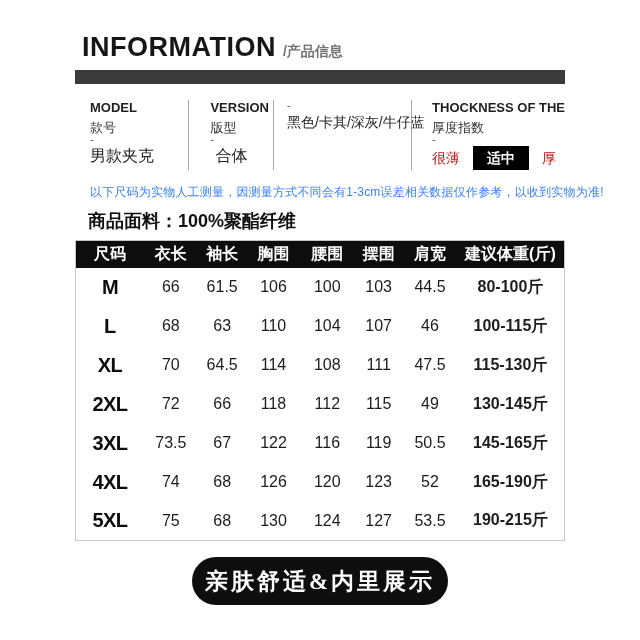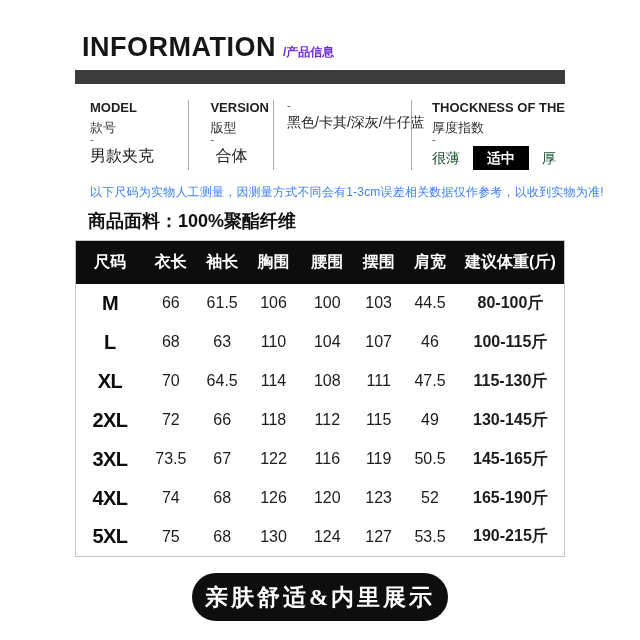--- a/index.html
+++ b/index.html
@@ -8,49 +8,49 @@
     background:#ffffff;
     font-family:"Liberation Sans","DejaVu Sans",sans-serif;
     color:#1a1a1a;
   }
   .page { position:relative; width:640px; height:640px; background:#fff; overflow:hidden; }
   .content { position:absolute; left:75px; top:0; width:490px; }
 
   
   .title-row { margin-top:34px; display:flex; align-items:flex-end; gap:7px; padding-left:7px; }
   .title { font-size:27px; font-weight:800; line-height:1; letter-spacing:.5px; color:#161616; }
-  .subtitle { font-size:12px; font-weight:700; line-height:1.1; padding-bottom:2px; color:#6d28d9; }
+  .subtitle { font-size:14px; font-weight:700; line-height:1.1; padding-bottom:2px; color:#737373; }
   .accent-bar { margin-top:9px; height:14px; background:#3b3b3b; }
 
   
   .info-row { margin-top:16px; display:flex; }
   .info-col { padding-top:1px; }
   .col1 { width:115px; padding-left:15px; border-right:1px solid #a9a9a9; }
   .col2 { width:85px;  padding-left:21px; border-right:1px solid #a9a9a9; }
   .col3 { width:138px; padding-left:13px; border-right:1px solid #a9a9a9; }
   .col4 { flex:1; padding-left:20px; }
   .en   { font-size:13px; font-weight:700; color:#1f1f1f; line-height:14px; white-space:nowrap; }
   .cn   { font-size:13px; color:#333; line-height:15px; margin-top:5px; }
   .dash { font-size:11px; color:#555; line-height:9px; }
   .val  { font-size:16px; color:#222; line-height:20px; margin-top:2px; white-space:nowrap; }
   .col2 .val { padding-left:5px; }
   .col3 .val { font-size:14px; }
   .opts { display:flex; align-items:center; margin-top:2px; }
-  .opt  { font-size:14px; color:#14532d; line-height:20px; }
+  .opt  { font-size:14px; color:#b91c1c; line-height:20px; }
   .opt.selected { background:#000; color:#fff; padding:2px 14px; margin:0 13px; font-weight:600;text-align:center; }
 
   
   .disclaimer { margin-top:14px; padding-left:15px; font-size:12px; color:#3b82f6; letter-spacing:.2px; white-space:nowrap; }
   .fabric { margin-top:8px; padding-left:13px; font-size:18px; font-weight:700; color:#111; }
 
   
   .size-table { margin-top:7px; width:100%; border-collapse:collapse; border:1px solid #c6c6c6; }
   .size-table thead th {
     background:#0d0d0d; color:#fff; font-size:16px; font-weight:700;
-    height:43px; text-align:center; border:none; white-space:nowrap;
+    height:27px; text-align:center; border:none; white-space:nowrap;
   }
   .size-table th:nth-child(1){width:14%}
   .size-table th:nth-child(2){width:11%}
   .size-table th:nth-child(3){width:10%}
   .size-table th:nth-child(4){width:11%}
   .size-table th:nth-child(5){width:11%}
   .size-table th:nth-child(6){width:10%}
   .size-table th:nth-child(7){width:11%}
   .size-table th:nth-child(8){width:22%}
   .size-table tbody td {

